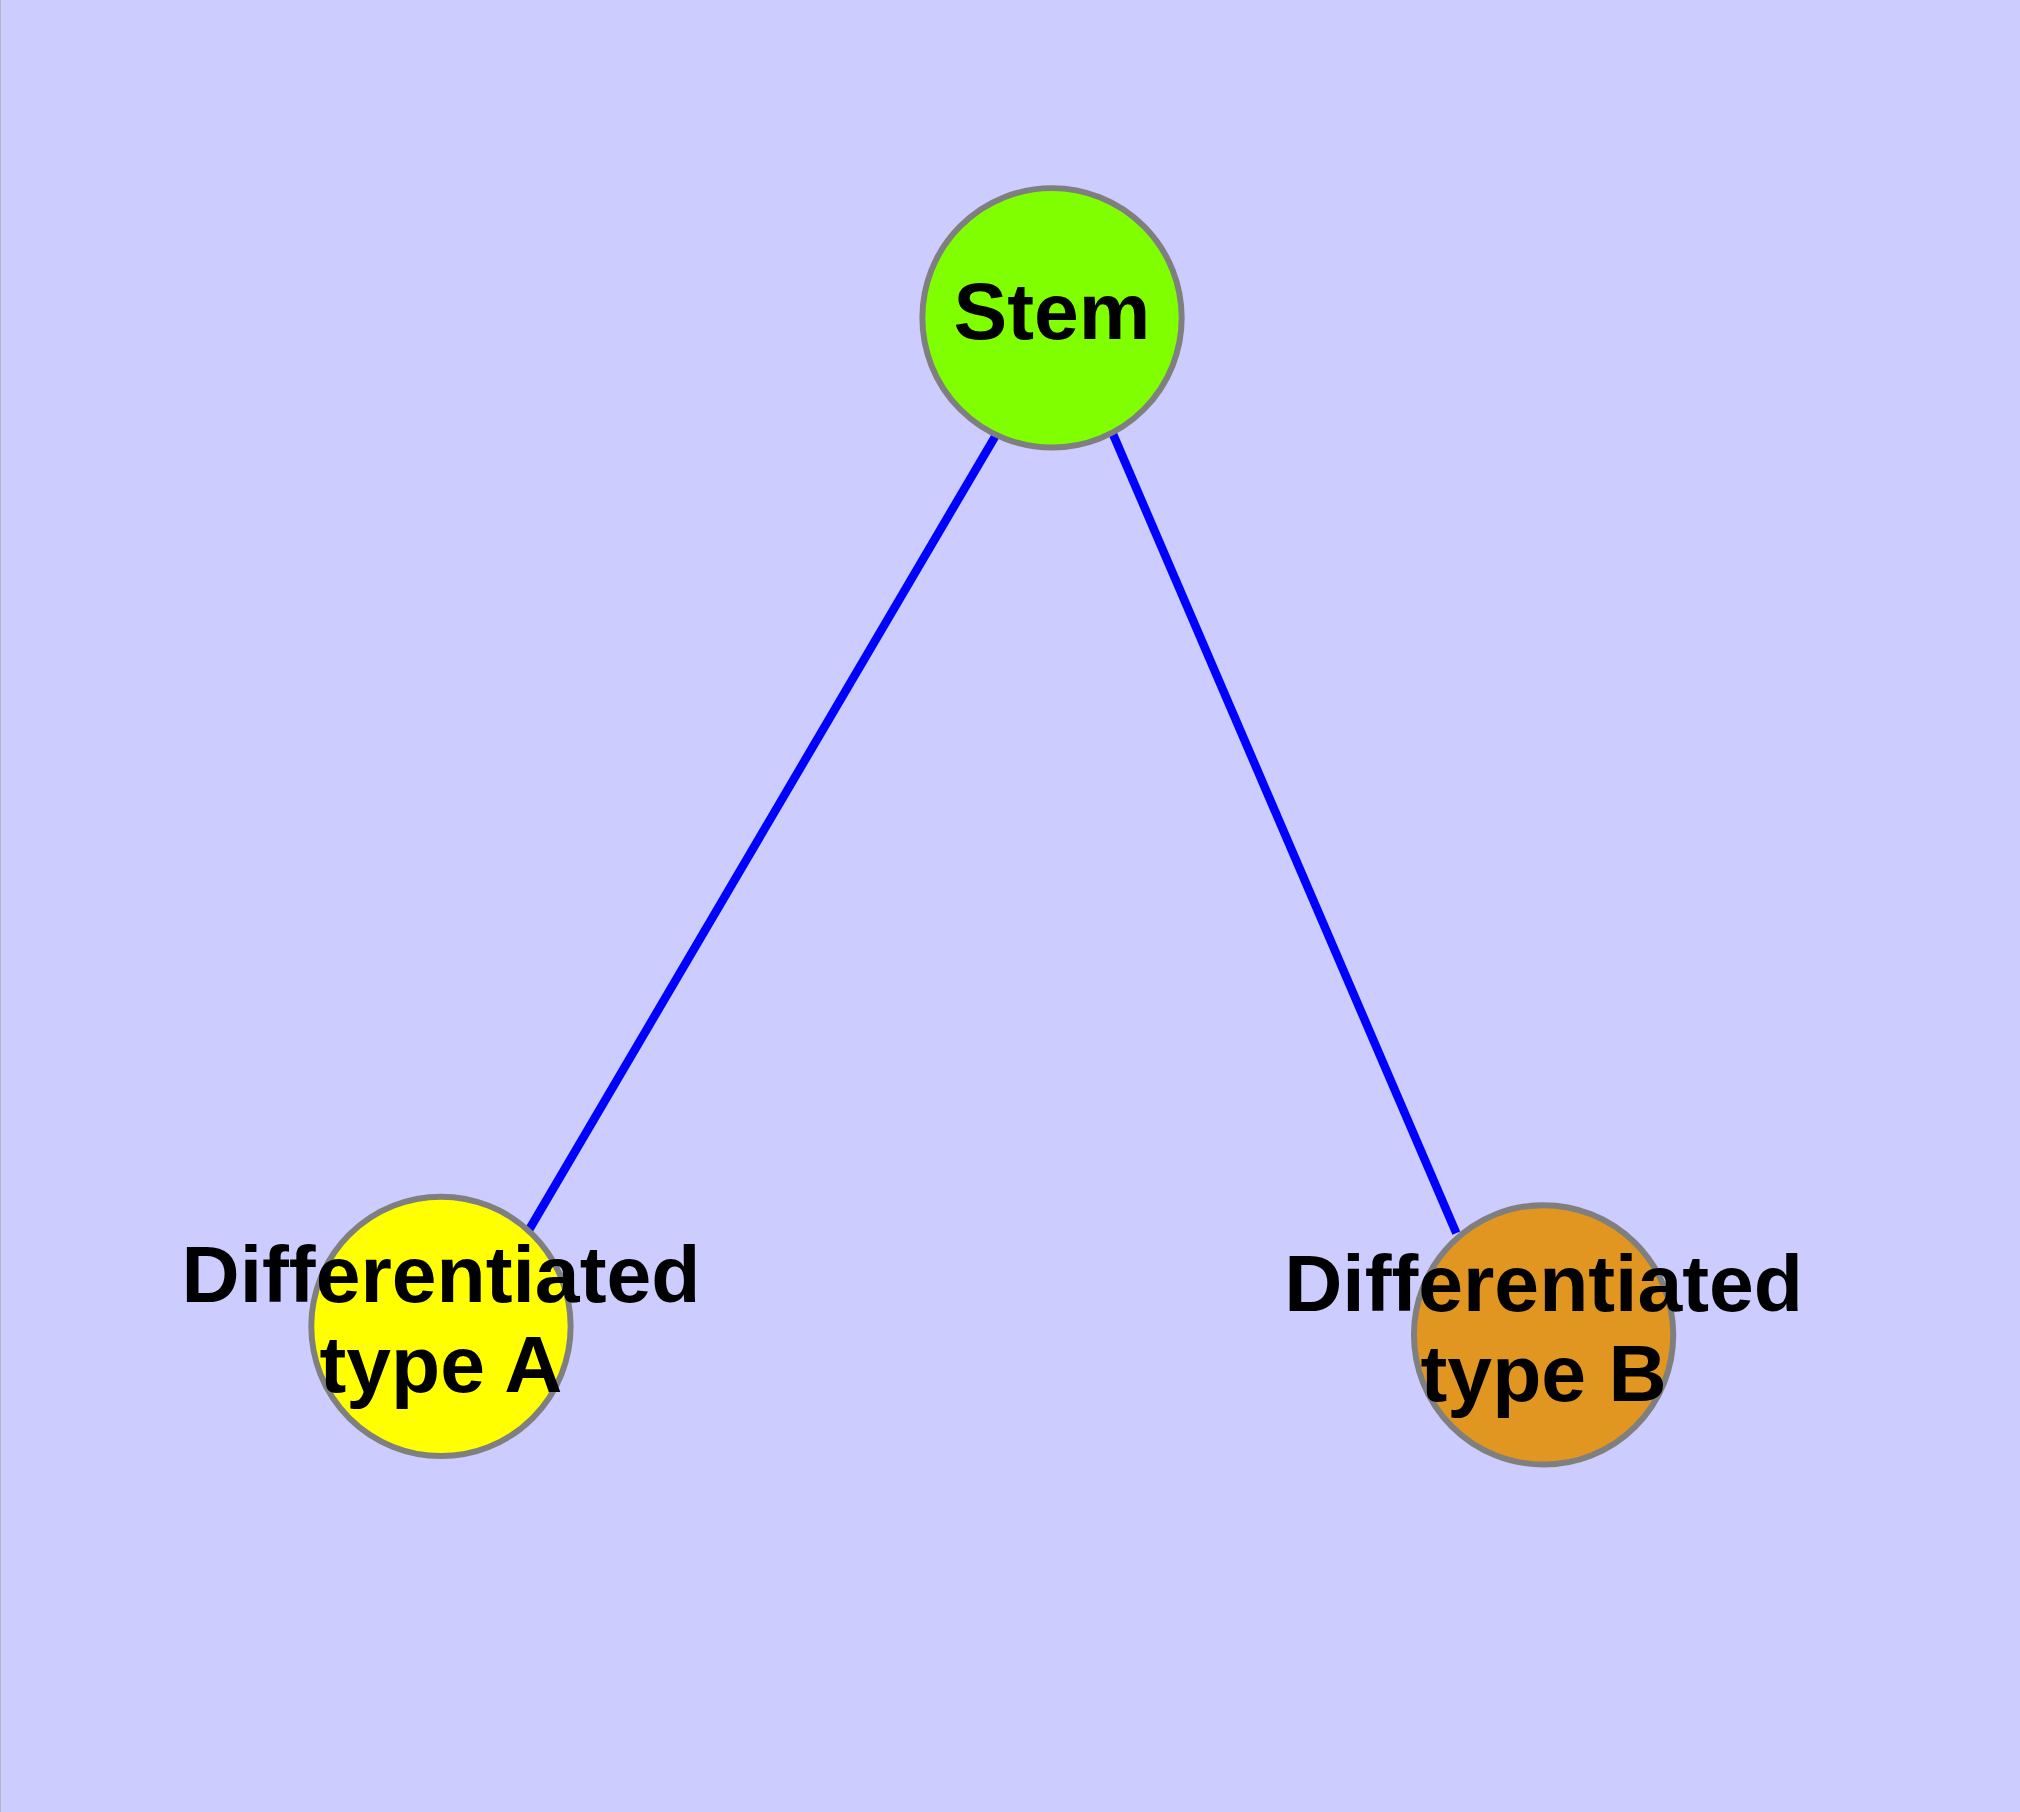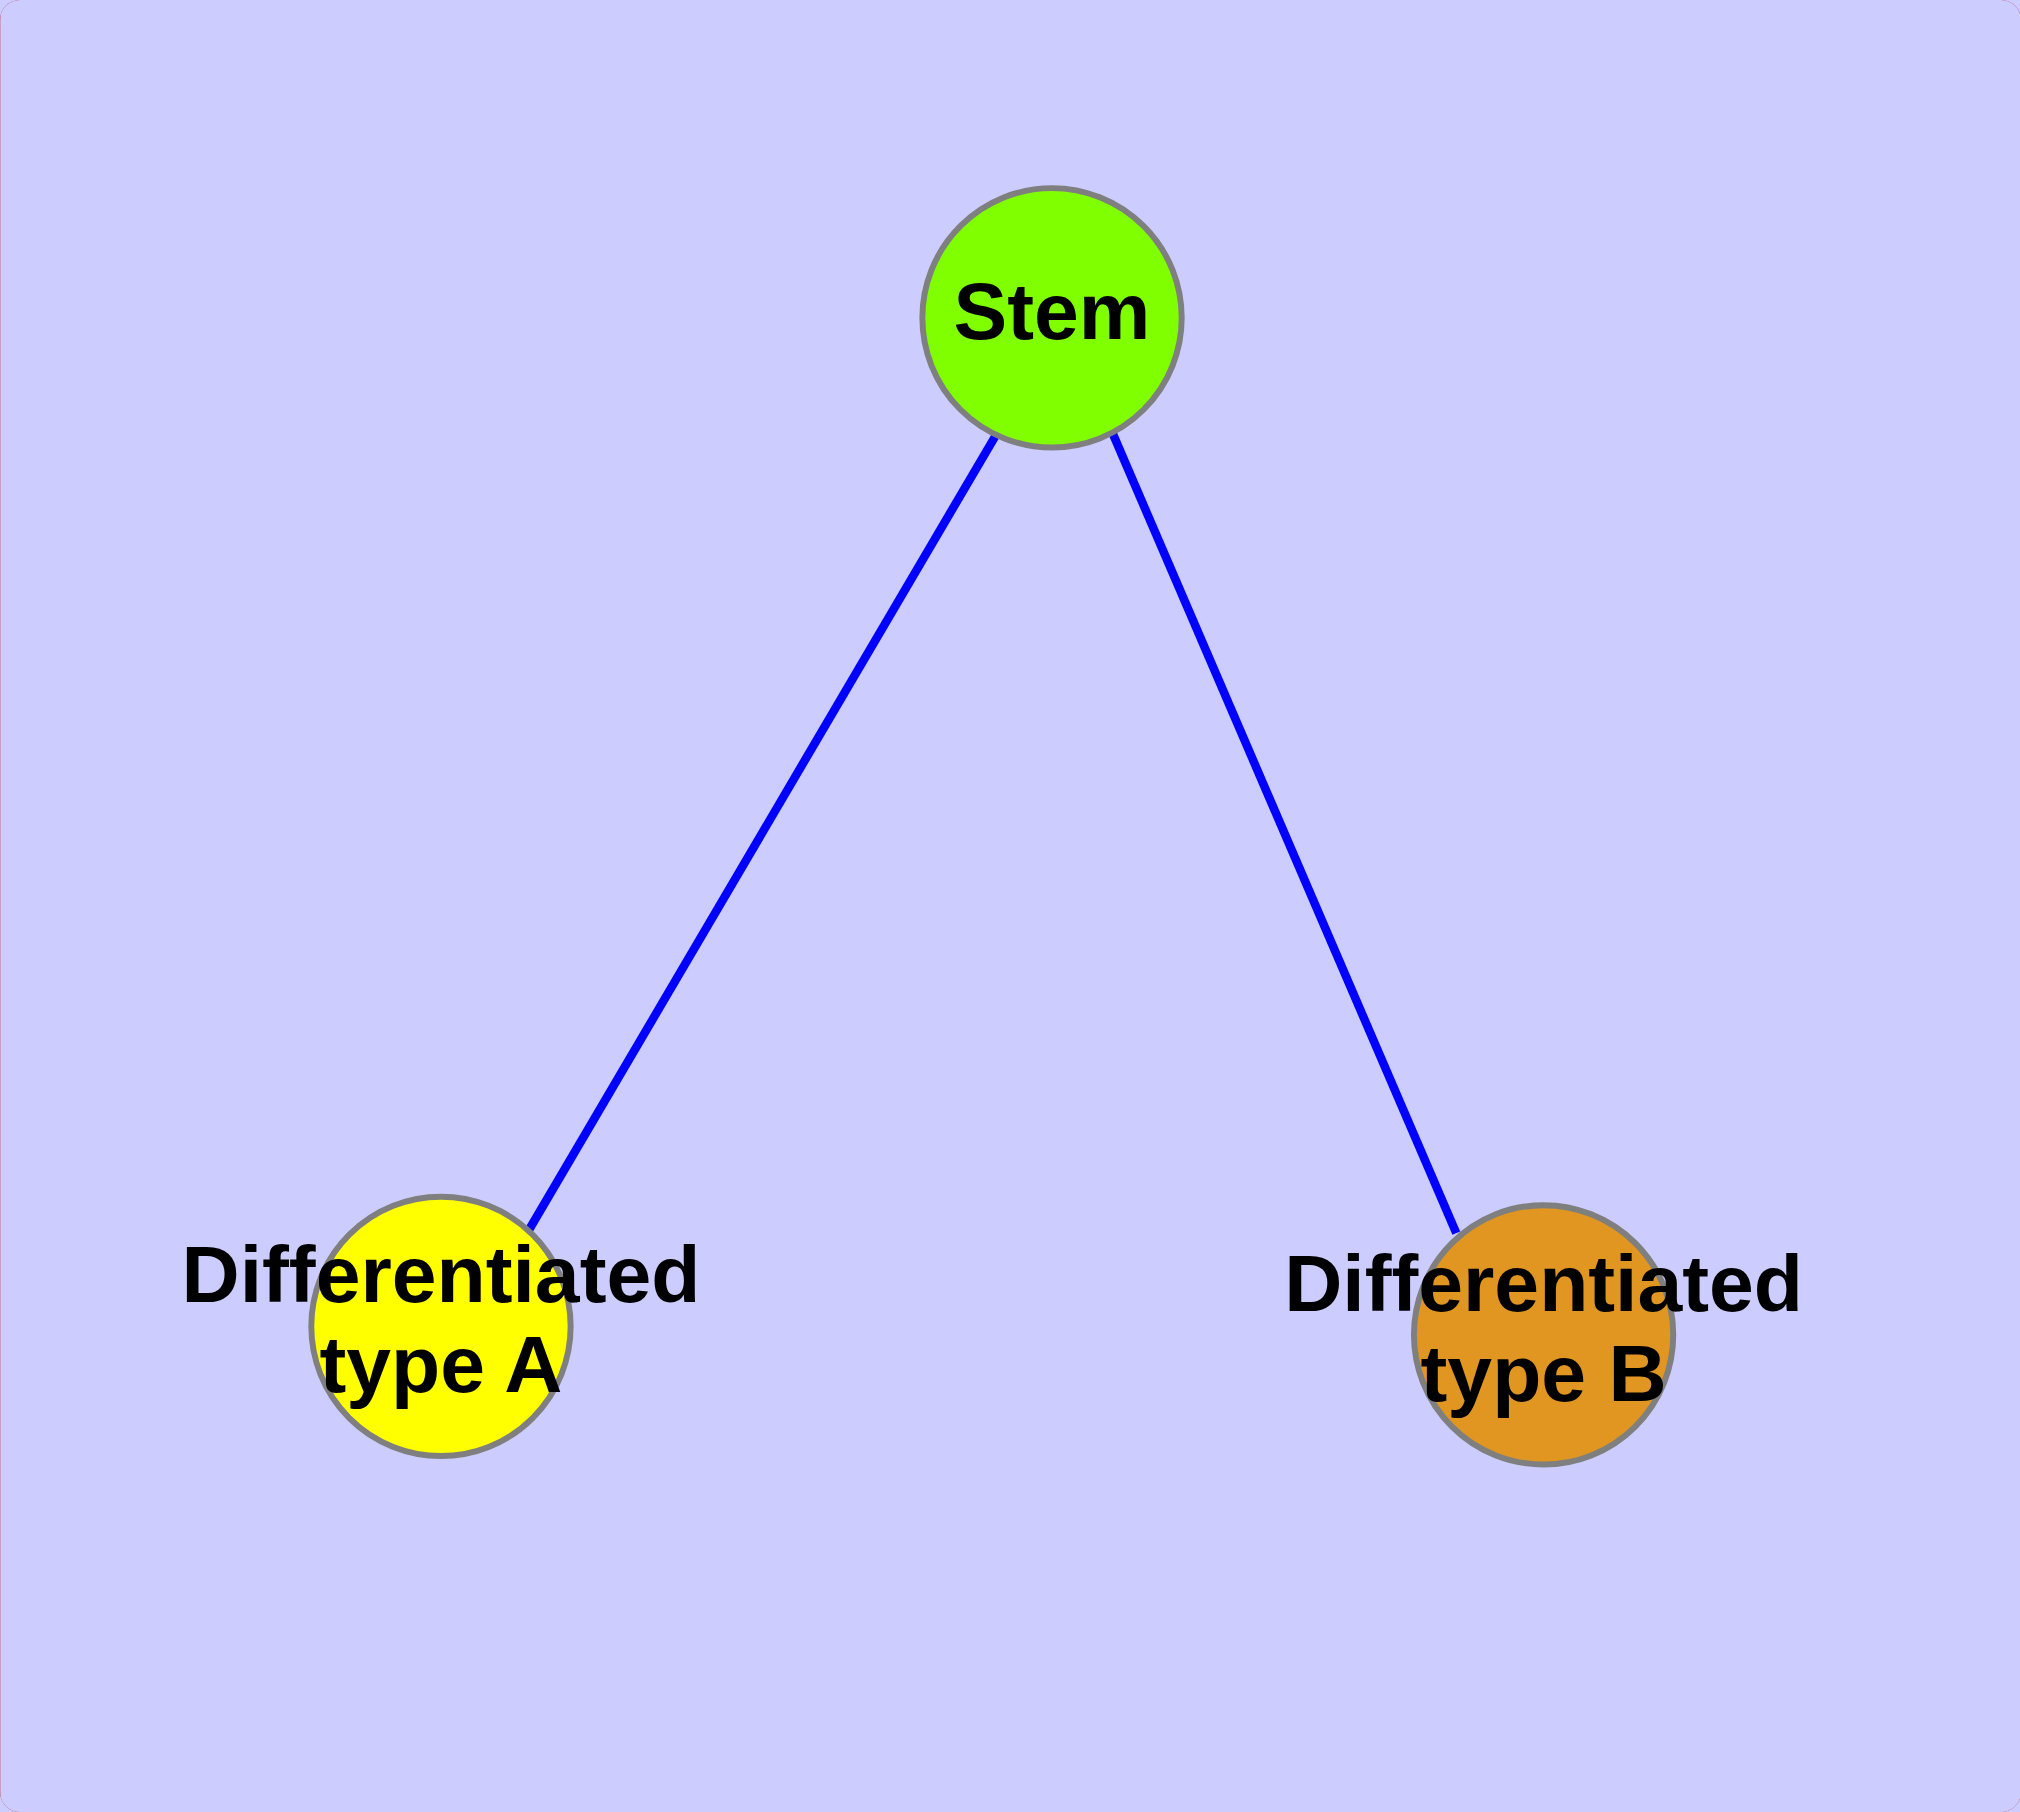--- a/index.html
+++ b/index.html
@@ -32,21 +32,21 @@
     fill: #000000;
     text-anchor: middle;
     dominant-baseline: middle;
     paint-order: normal;
     white-space: pre;
   }
 </style>
 </head>
 <body>
 
-<div id="canvas" style="width: 2021px; height: 1812px; background: #b91c1c; border-radius: 20px;">
+<div id="canvas" style="width: 2021px; height: 1812px; background: #4d7c0f;">
   <svg id="graph-svg" viewBox="0 0 2384 2138" xmlns="http://www.w3.org/2000/svg" style="width: 2021px; height: 1812px;">
 
     <rect x="0" y="0" width="2384" height="2138" fill="#ccccff"></rect>
 
     <g>
       <line id="edge0" x1="1175" y1="513" x2="621" y2="1456" stroke="#0000ff" stroke-width="10" stroke-linecap="butt"></line>
       <line id="edge1" x1="1312" y1="510" x2="1718" y2="1455" stroke="#0000ff" stroke-width="10" stroke-linecap="butt"></line>
     </g>
 
     <g>

